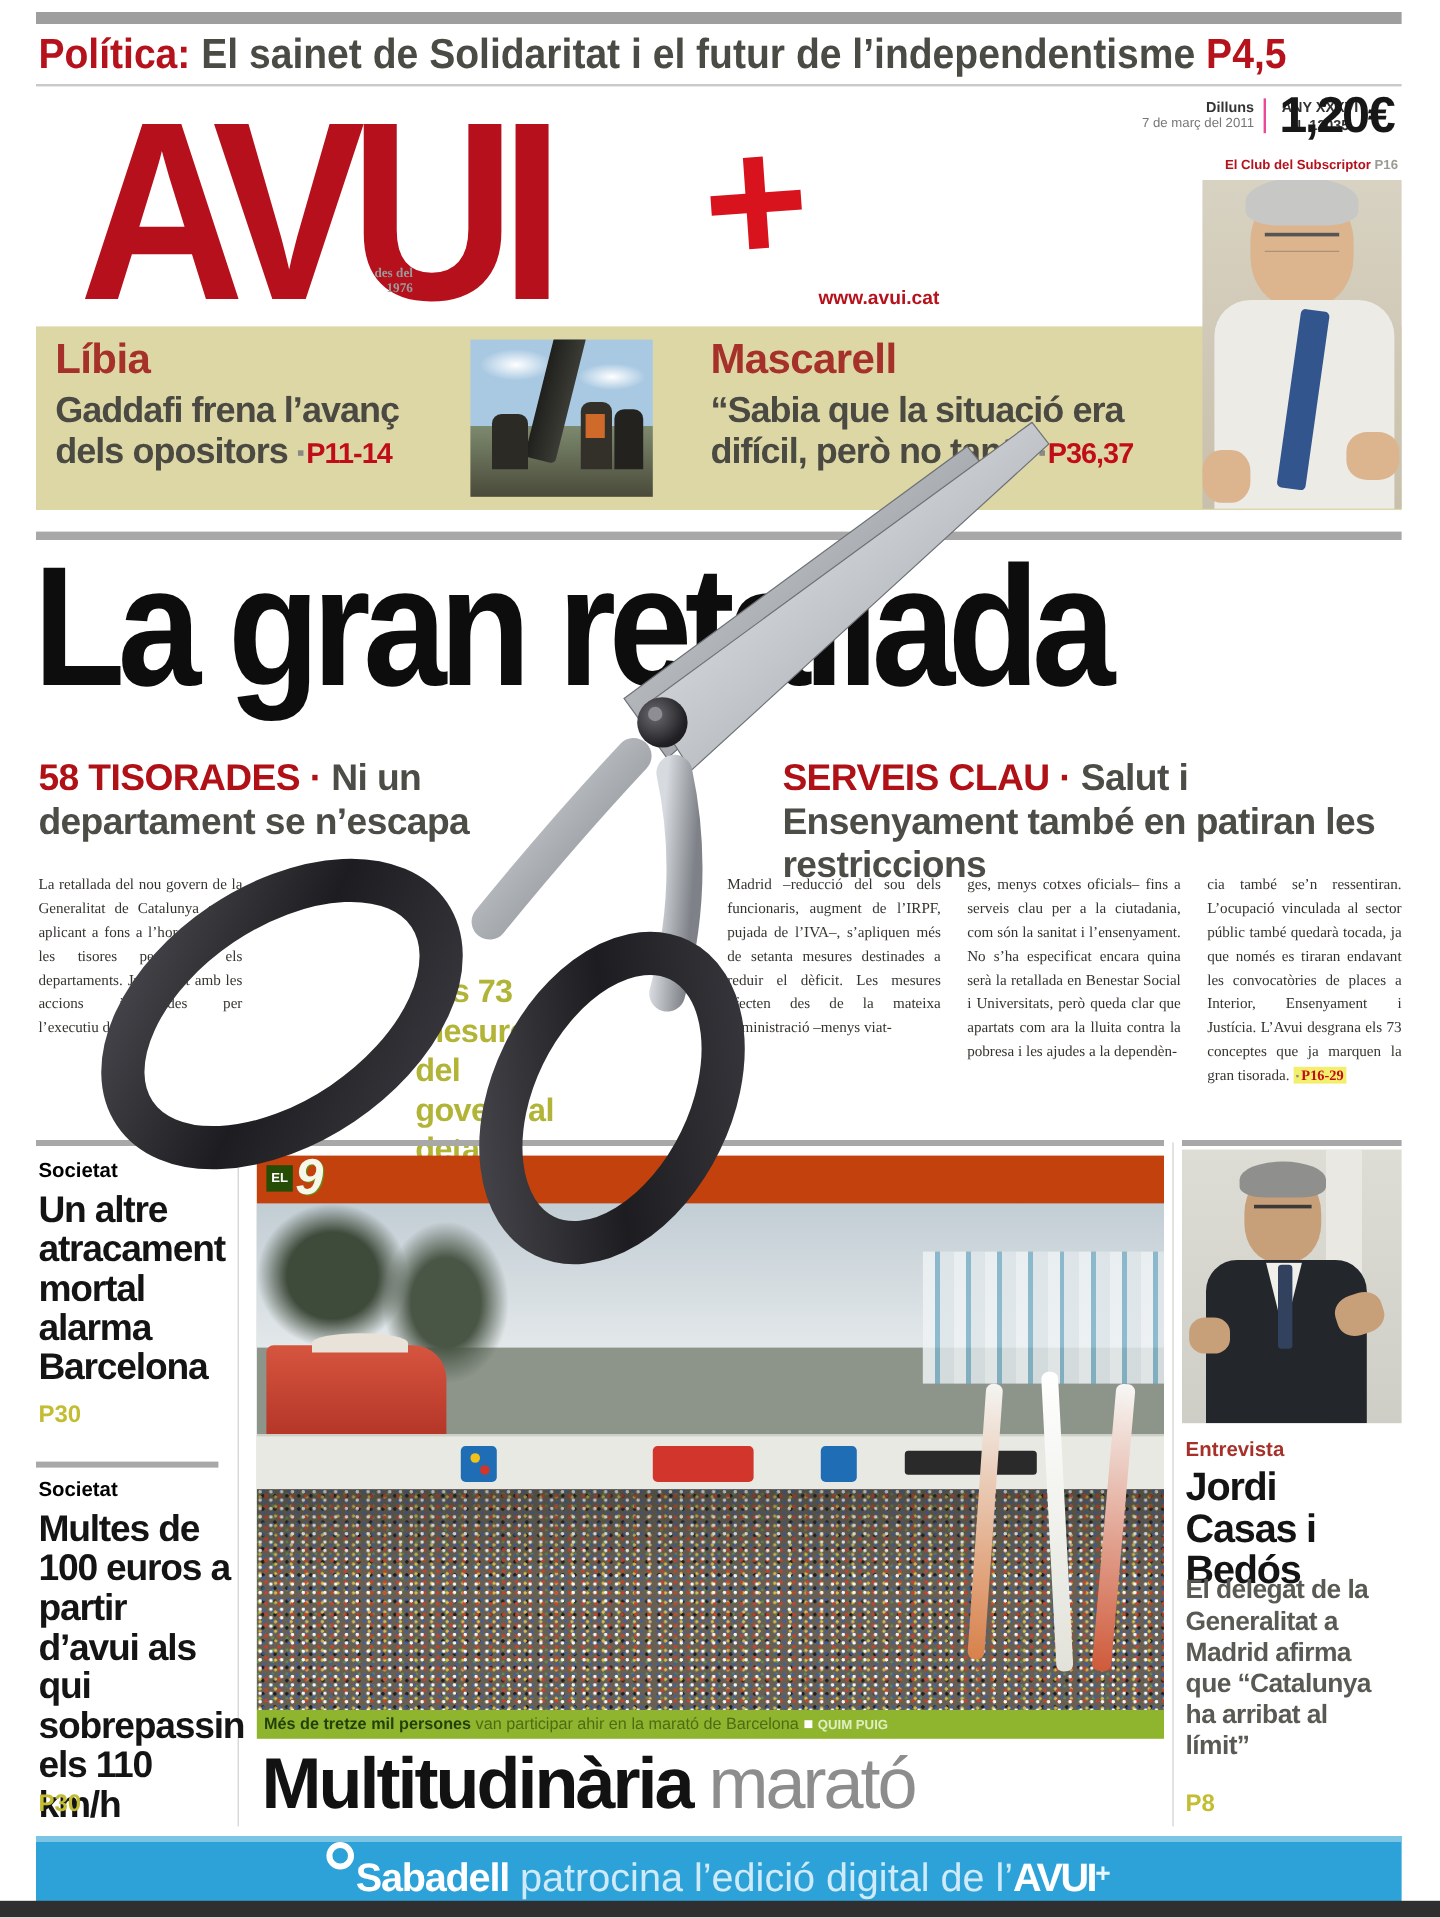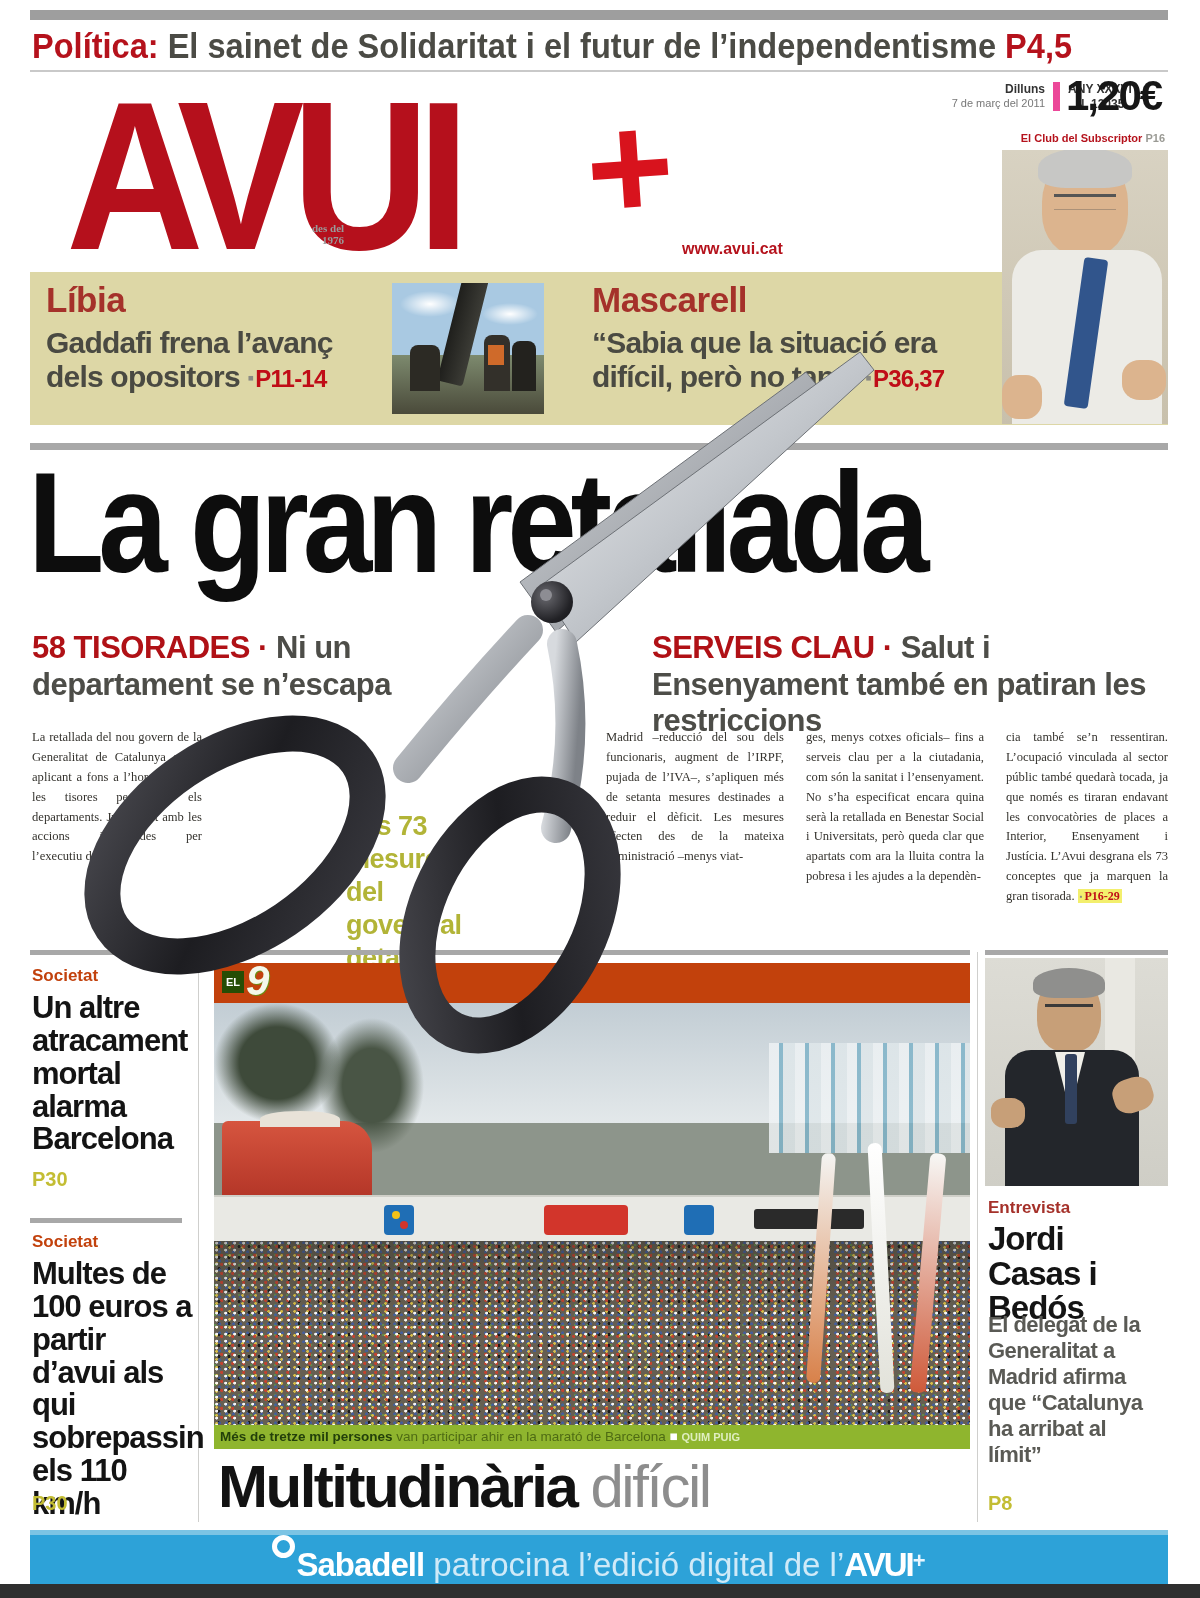--- a/index.html
+++ b/index.html
@@ -18,21 +18,21 @@
   .logo{font-weight:bold;color:#b5101c;font-size:212px;letter-spacing:-14px;line-height:1;
         transform:scaleX(.9);transform-origin:0 0;}
   .logoplus{font-weight:bold;color:#d8131d;font-size:150px;line-height:1;transform:rotate(-4deg);}
   
   .headline{font-weight:bold;color:#0d0d0d;font-size:142px;letter-spacing:-7px;line-height:1;
             transform:scaleX(.88);transform-origin:0 0;white-space:nowrap;}
   .subhead{font-size:31px;line-height:1.18;color:#4d4d48;font-weight:bold;letter-spacing:-.5px;}
   .subhead .lbl{color:#b01116;}
   .bodycol{font-size:12.6px;line-height:1.58;color:#35332e;text-align:justify;}
   .promo{font-weight:bold;font-size:27px;line-height:1.22;color:#b2b437;letter-spacing:-.5px;}
-  .kicker{font-weight:bold;font-size:17px;color:#c2410c;}
+  .kicker{font-weight:bold;font-size:17px;color:#000000;}
   .sbtitle{font-weight:bold;font-size:31px;line-height:1.06;color:#141414;letter-spacing:-1px;}
   .pnum{font-weight:bold;font-size:20px;color:#c3bd33;}
   
   .tlabel{font-weight:bold;font-size:35px;letter-spacing:-.5px;color:#a5312a;line-height:1.05;}
   .ttext{font-weight:bold;font-size:30px;letter-spacing:-.8px;color:#4a4a42;line-height:1.12;}
   
   .ph{overflow:hidden;}
   .caphbar{background:#8fb52e;}
   .bigfoot{background:#2da2d8;border-top:5px solid #7cc4e4;}
   .noise{
@@ -60,21 +60,21 @@
   <div class="abs thinrule" style="left:30px;top:70px;width:1138px;height:2px;"></div>
 
   <div class="abs logo" style="left:66px;top:70px;">AVUI</div>
   <div class="abs logoplus" style="left:586px;top:92px;">+</div>
   <div class="abs" style="left:312px;top:222px;font-size:11px;color:#9a9a9a;font-weight:bold;text-align:right;line-height:1.1;font-family:Liberation Serif, serif;">
     <div>des del</div>
       <div>1976</div>
   </div>
   <div class="abs red" style="left:682px;top:240px;font-size:16px;font-weight:bold;">www.avui.cat</div>
 
-  <div class="abs" style="left:905px;top:82px;width:140px;text-align:right;line-height:1.25;border-right:7px solid #ec4899;padding-right:8px;">
+  <div class="abs" style="left:905px;top:82px;width:140px;text-align:right;line-height:1.25;border-right:2px solid #ec4899;padding-right:8px;">
     <div style="font-size:12px;font-weight:bold;color:#333;">Dilluns</div>
     <div style="font-size:11px;color:#777;">7 de març del 2011</div>
   </div>
 
   <div class="abs" style="left:962px;top:82px;width:92px;text-align:center;line-height:1.25;transform:translateX(92px);">
     <div style="font-size:12px;font-weight:bold;color:#333;">ANY XXXVI</div>
     <div style="font-size:12px;font-weight:bold;color:#333;">N. 12035</div>
   </div>
   <div class="abs" style="left:1066px;top:72px;font-size:42px;font-weight:bold;color:#171717;letter-spacing:-2px;">1,20€</div>
   <div class="abs" style="left:900px;top:132px;width:265px;text-align:right;font-size:11px;font-weight:bold;">
@@ -184,21 +184,21 @@
   </div>
 
   <div class="abs caphbar" style="left:214px;top:1425px;width:756px;height:24px;font-size:13.5px;line-height:24px;padding-left:6px;box-sizing:border-box;white-space:nowrap;">
     <span style="font-weight:bold;color:#23400a;">Més de tretze mil persones</span>
     <span style="color:#4e6b14;"> <span>van participar ahir en la marató de Barcelona</span></span>
     <span style="color:#fff;"> ■ </span><span style="color:#dfeec0;font-size:11px;font-weight:bold;">QUIM PUIG</span>
   </div>
 
   <div class="abs" style="left:218px;top:1452px;font-size:60px;letter-spacing:-2.5px;white-space:nowrap;">
     <span style="font-weight:bold;color:#121212;">Multitudinària</span>
-    <span style="color:#8d8d8d;"> <span>difícil</span></span>
+    <span style="color:#8d8d8d;"> <span>marató</span></span>
   </div>
 
   <div class="abs ph" style="left:985px;top:958px;width:183px;height:228px;background:linear-gradient(#dddcd5,#cfcec6);">
     <div class="abs" style="left:120px;top:0;width:30px;height:228px;background:#e9e8e2;"></div>
     <div class="abs" style="left:52px;top:18px;width:64px;height:76px;background:#c79f78;border-radius:46% 46% 42% 42%;"></div>
     <div class="abs" style="left:48px;top:10px;width:72px;height:30px;background:#8f8f8d;border-radius:50% 50% 30% 30%;"></div>
     <div class="abs" style="left:60px;top:46px;width:48px;height:10px;border-top:3px solid #3a3a3a;"></div>
     <div class="abs" style="left:20px;top:92px;width:134px;height:136px;background:#23262b;border-radius:26px 26px 0 0;"></div>
     <div class="abs" style="left:70px;top:94px;width:30px;height:60px;background:#f0efe9;clip-path:polygon(0 0,100% 0,50% 100%);"></div>
     <div class="abs" style="left:80px;top:96px;width:12px;height:70px;background:#31415e;border-radius:3px;"></div>

